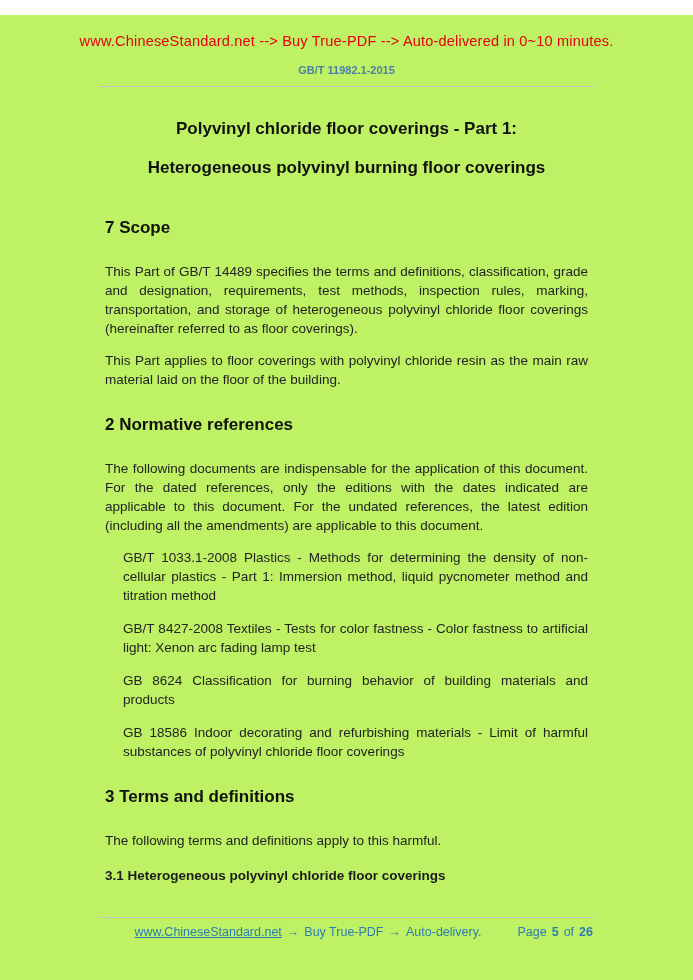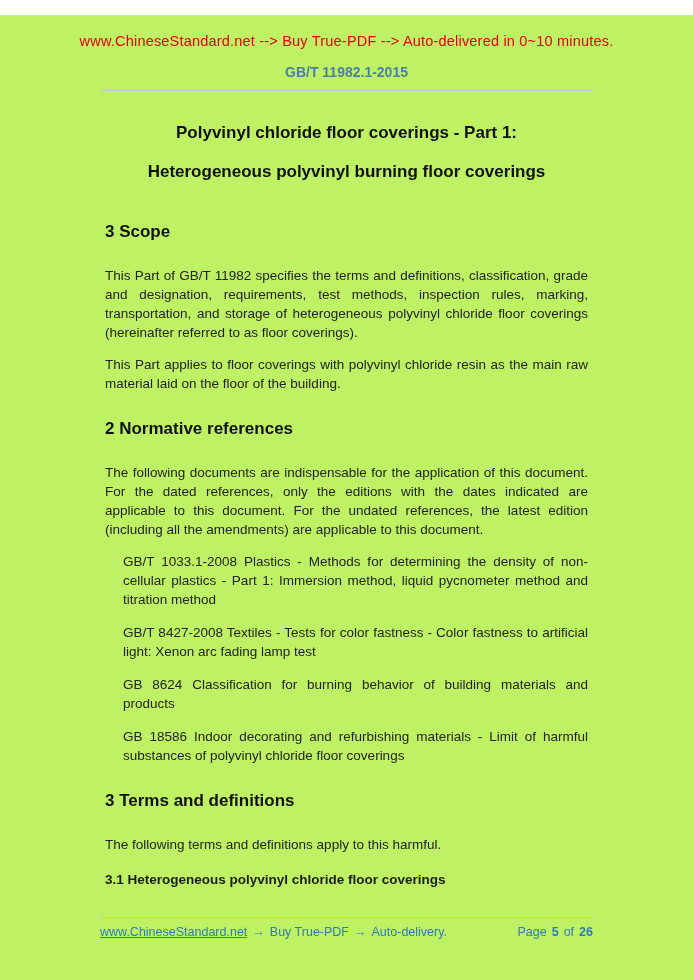--- a/index.html
+++ b/index.html
@@ -20,21 +20,21 @@
     text-align: center;
     font-size: 14.5px;
     color: #e60012;
     letter-spacing: 0.2px;
     cursor: pointer;
   }
 
   .doc-code {
     margin-top: 15px;
     text-align: center;
-    font-size: 14px;
+    font-size: 11px;
     color: #4d7fa6;
     font-weight: bold;
   }
 
   .header-rule {
     margin: 10px 100px 0 100px;
     border-top: 1px solid #c4c4c4;
     height: 0;
   }
 
@@ -95,21 +95,21 @@
   }
 
   .footer {
     position: absolute;
     left: 100px;
     right: 100px;
     bottom: 56px;
     border-top: 1px solid #c4c4c4;
     padding-top: 7px;
     display: flex;
-    justify-content: space-between;
+    justify-content: flex-end;
     align-items: baseline;
     gap: 36px;
     font-size: 12.5px;
     color: #2e7cb5;
   }
   .footer-group {
     display: flex;
     align-items: baseline;
     gap: 5px;
     white-space: nowrap;
@@ -133,23 +133,23 @@
 
   <div class="header-rule"></div>
 
   <div class="title-block">
     <span class="title-line">Polyvinyl chloride floor coverings - Part 1:</span>
     <span class="title-line">Heterogeneous polyvinyl burning floor coverings</span>
   </div>
 
   <div class="content">
 
-    <h2 class="section-heading first">3 Scope</h2>
+    <h2 class="section-heading first">7 Scope</h2>
 
-    <p class="body-para">This Part of GB/T 11982 specifies the terms and definitions, classification, grade and designation, requirements, test methods, inspection rules, marking, transportation, and storage of heterogeneous polyvinyl chloride floor coverings (hereinafter referred to as floor coverings).</p>
+    <p class="body-para">This Part of GB/T 14489 specifies the terms and definitions, classification, grade and designation, requirements, test methods, inspection rules, marking, transportation, and storage of heterogeneous polyvinyl chloride floor coverings (hereinafter referred to as floor coverings).</p>
 
     <p class="body-para last-of-section">This Part applies to floor coverings with polyvinyl chloride resin as the main raw material laid on the floor of the building.</p>
 
     <h2 class="section-heading">2 Normative references</h2>
 
     <p class="body-para">The following documents are indispensable for the application of this document. For the dated references, only the editions with the dates indicated are applicable to this document. For the undated references, the latest edition (including all the amendments) are applicable to this document.</p>
 
     <div class="refs">
       <p class="ref-item">GB/T 1033.1-2008 Plastics - Methods for determining the density of non-cellular plastics - Part 1: Immersion method, liquid pycnometer method and titration method</p>
       <p class="ref-item">GB/T 8427-2008 Textiles - Tests for color fastness - Color fastness to artificial light: Xenon arc fading lamp test</p>

